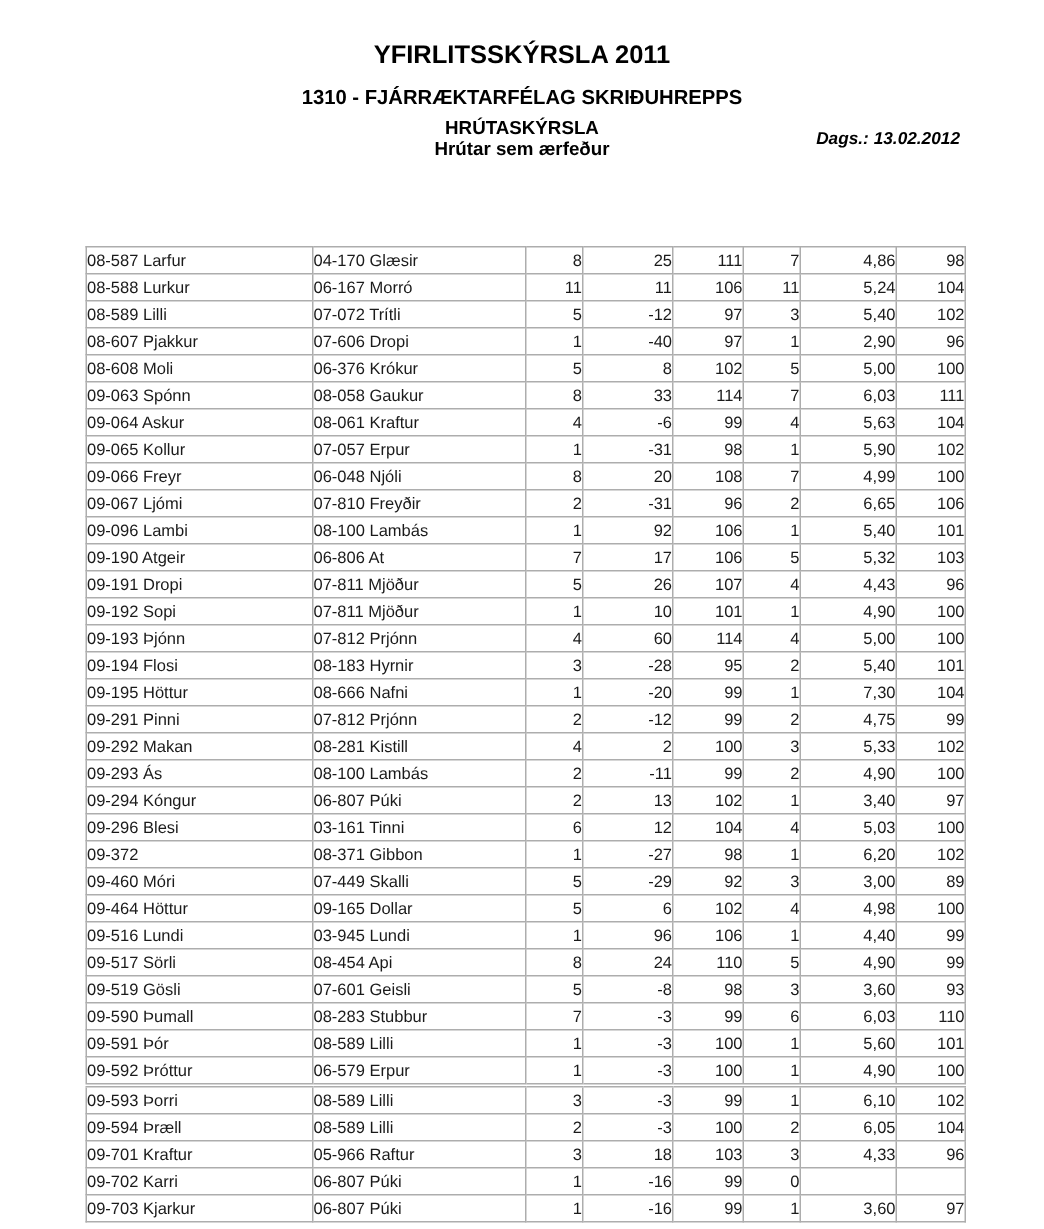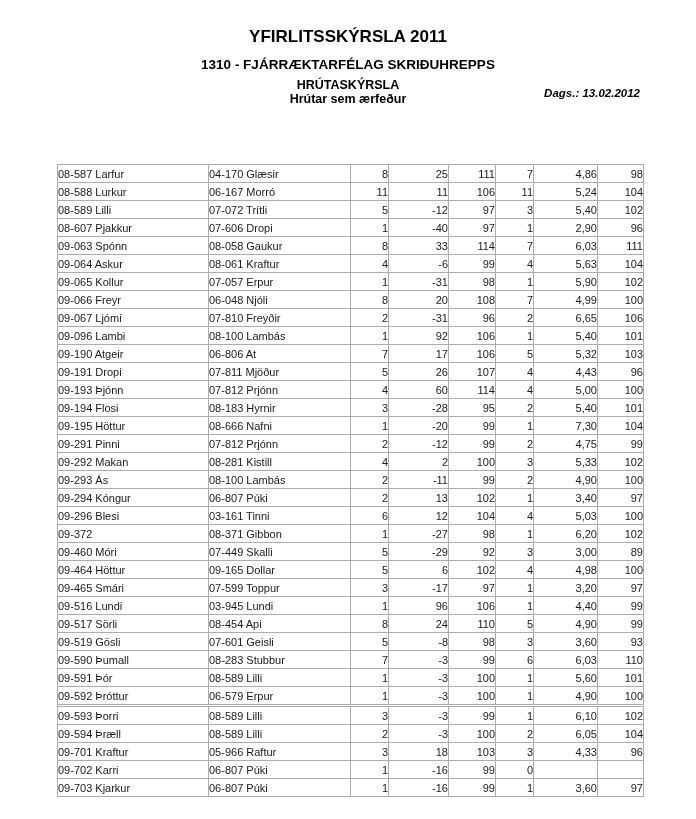--- a/index.html
+++ b/index.html
@@ -111,20 +111,30 @@
           <td class="c-ram">08-607 Pjakkur</td>
           <td class="c-sire">07-606 Dropi</td>
           <td class="c-n1">1</td>
           <td class="c-v1">-40</td>
           <td class="c-i1">97</td>
           <td class="c-n2">1</td>
           <td class="c-v2">2,90</td>
           <td class="c-i2">96</td>
         </tr>
         <tr>
+          <td class="c-ram">08-608 Moli</td>
+          <td class="c-sire">06-376 Krókur</td>
+          <td class="c-n1">5</td>
+          <td class="c-v1">8</td>
+          <td class="c-i1">102</td>
+          <td class="c-n2">5</td>
+          <td class="c-v2">5,00</td>
+          <td class="c-i2">100</td>
+        </tr>
+        <tr>
           <td class="c-ram">09-063 Spónn</td>
           <td class="c-sire">08-058 Gaukur</td>
           <td class="c-n1">8</td>
           <td class="c-v1">33</td>
           <td class="c-i1">114</td>
           <td class="c-n2">7</td>
           <td class="c-v2">6,03</td>
           <td class="c-i2">111</td>
         </tr>
         <tr>
@@ -191,20 +201,30 @@
           <td class="c-ram">09-191 Dropi</td>
           <td class="c-sire">07-811 Mjöður</td>
           <td class="c-n1">5</td>
           <td class="c-v1">26</td>
           <td class="c-i1">107</td>
           <td class="c-n2">4</td>
           <td class="c-v2">4,43</td>
           <td class="c-i2">96</td>
         </tr>
         <tr>
+          <td class="c-ram">09-192 Sopi</td>
+          <td class="c-sire">07-811 Mjöður</td>
+          <td class="c-n1">1</td>
+          <td class="c-v1">10</td>
+          <td class="c-i1">101</td>
+          <td class="c-n2">1</td>
+          <td class="c-v2">4,90</td>
+          <td class="c-i2">100</td>
+        </tr>
+        <tr>
           <td class="c-ram">09-193 Þjónn</td>
           <td class="c-sire">07-812 Prjónn</td>
           <td class="c-n1">4</td>
           <td class="c-v1">60</td>
           <td class="c-i1">114</td>
           <td class="c-n2">4</td>
           <td class="c-v2">5,00</td>
           <td class="c-i2">100</td>
         </tr>
         <tr>
@@ -301,30 +321,20 @@
           <td class="c-ram">09-464 Höttur</td>
           <td class="c-sire">09-165 Dollar</td>
           <td class="c-n1">5</td>
           <td class="c-v1">6</td>
           <td class="c-i1">102</td>
           <td class="c-n2">4</td>
           <td class="c-v2">4,98</td>
           <td class="c-i2">100</td>
         </tr>
         <tr>
-          <td class="c-ram">09-465 Smári</td>
-          <td class="c-sire">07-599 Toppur</td>
-          <td class="c-n1">3</td>
-          <td class="c-v1">-17</td>
-          <td class="c-i1">97</td>
-          <td class="c-n2">1</td>
-          <td class="c-v2">3,20</td>
-          <td class="c-i2">97</td>
-        </tr>
-        <tr>
           <td class="c-ram">09-516 Lundi</td>
           <td class="c-sire">03-945 Lundi</td>
           <td class="c-n1">1</td>
           <td class="c-v1">96</td>
           <td class="c-i1">106</td>
           <td class="c-n2">1</td>
           <td class="c-v2">4,40</td>
           <td class="c-i2">99</td>
         </tr>
         <tr>

